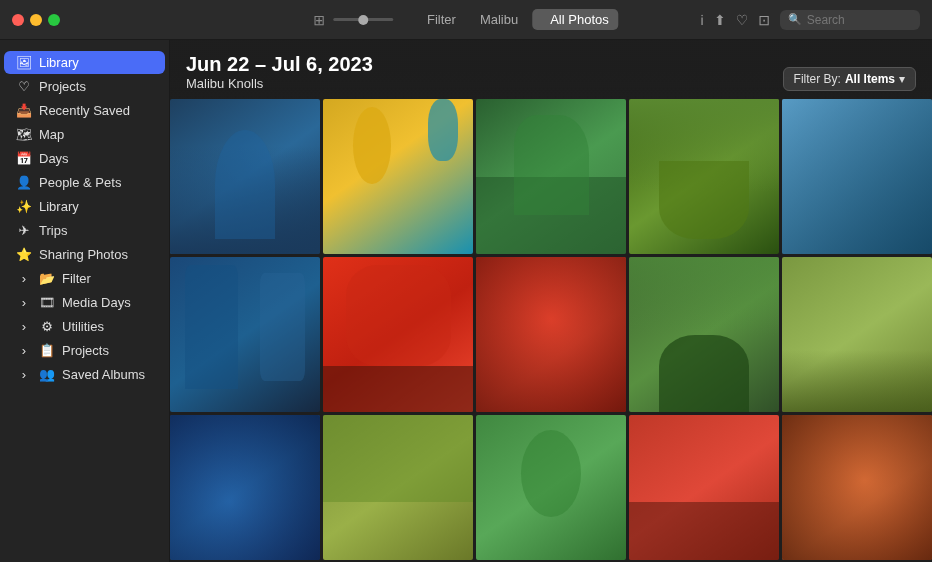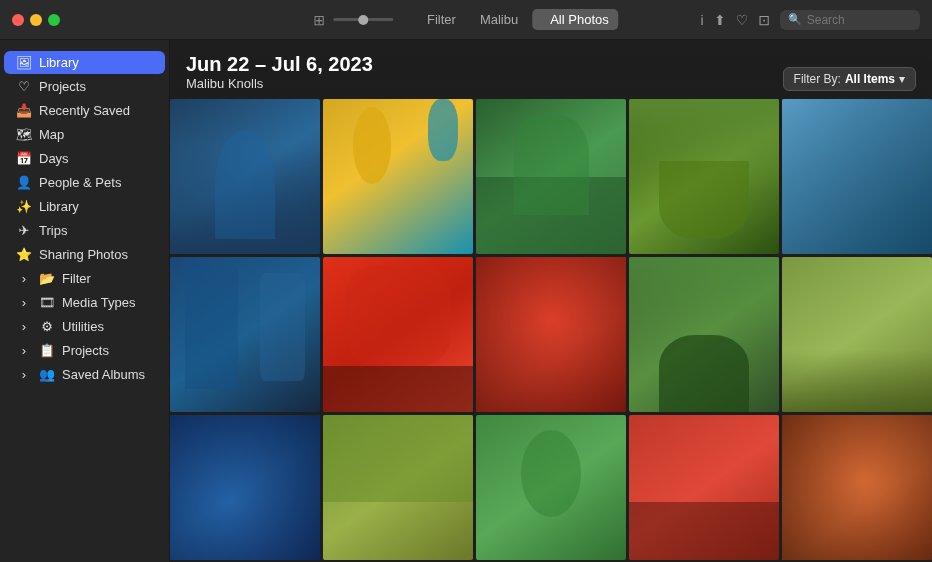--- a/index.html
+++ b/index.html
@@ -355,21 +355,21 @@
     </div>
 
     <div class="sidebar-item expandable">
       <span class="sidebar-item-icon">›</span>
       <span class="sidebar-item-icon">📂</span>
       <span class="sidebar-item-label">Filter</span>
     </div>
     <div class="sidebar-item expandable">
       <span class="sidebar-item-icon">›</span>
       <span class="sidebar-item-icon">🎞</span>
-      <span class="sidebar-item-label">Media Types</span>
+      <span class="sidebar-item-label">Media Days</span>
     </div>
     <div class="sidebar-item expandable">
       <span class="sidebar-item-icon">›</span>
       <span class="sidebar-item-icon">⚙</span>
       <span class="sidebar-item-label">Utilities</span>
     </div>
     <div class="sidebar-item expandable">
       <span class="sidebar-item-icon">›</span>
       <span class="sidebar-item-icon">📋</span>
       <span class="sidebar-item-label">Projects</span>

